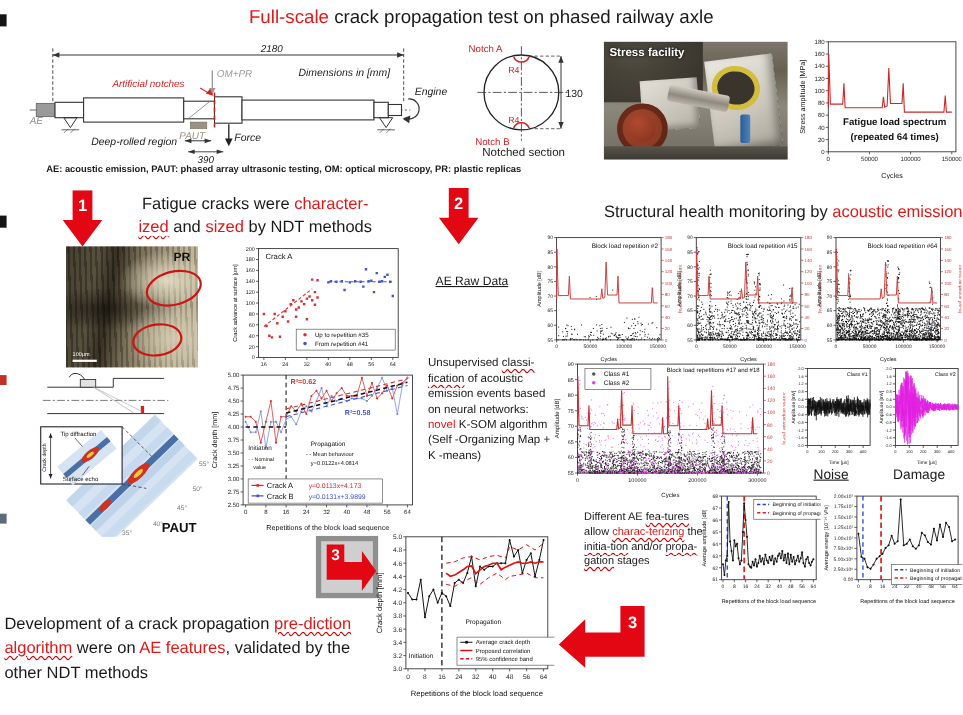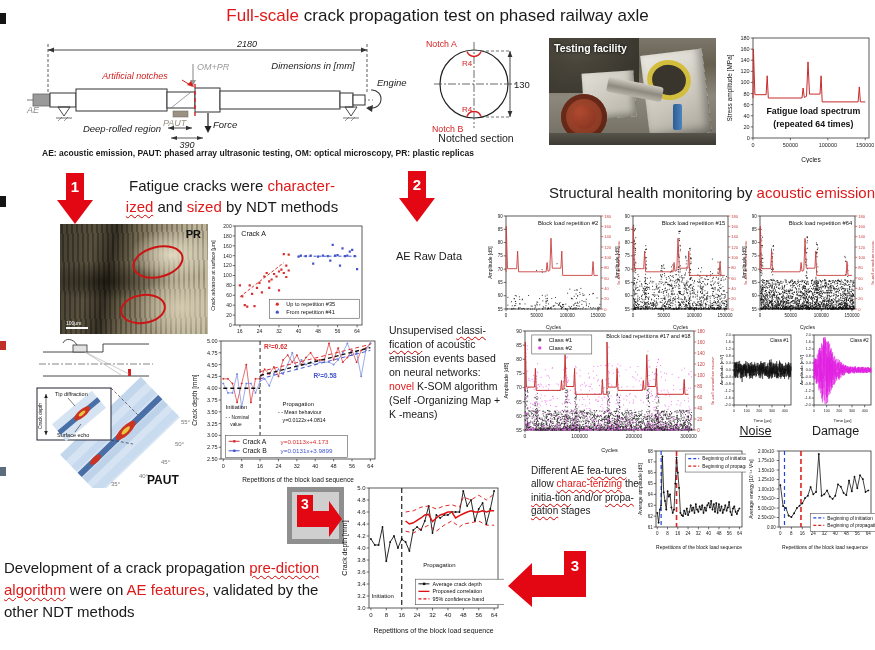--- a/index.html
+++ b/index.html
@@ -17,36 +17,36 @@
      linear-gradient(180deg,#7b766a 0%,#65604f 25%,#8d887c 55%,#6f6b60 100%);overflow:hidden;}
   #facility-photo .ph-label{position:absolute;left:5px;top:4px;color:#fff;font-weight:bold;
      font-size:10.5px;text-shadow:0 0 3px #000;}
   .ph{position:absolute;}
   #chart-fatigue{left:726px;top:33px;width:148px;height:130px;}
   .num-arrow{width:36px;height:52px;}
   #arrow1{left:57px;top:173px;}
   #arrow2{left:399px;top:171px;}
   #heading1{left:96px;top:175px;width:272px;font-size:15px;text-align:center;line-height:1.42;}
   #heading2{left:443px;top:184px;width:432px;font-size:15px;text-align:right;}
-  #pr-image{left:60px;top:224px;width:148px;height:110px;background-image:
+  #pr-image{left:60px;top:224px;width:120px;height:110px;background-image:
      radial-gradient(ellipse 60px 38px at 76% 28%, rgba(228,221,196,.95), transparent 70%),
      radial-gradient(ellipse 65px 48px at 82% 76%, rgba(214,205,178,.9), transparent 70%),
      radial-gradient(ellipse 90px 26px at 30% 52%, rgba(10,8,4,.55), transparent 75%),
      repeating-linear-gradient(88deg, rgba(15,12,6,.32) 0 2px, rgba(95,86,62,.16) 2px 5px),
      linear-gradient(100deg,#3f3a2e 0%,#57503f 22%,#2f2a20 34%,#7a7057 48%,#a89c82 62%,#cfc5a8 80%,#d9d0b6 100%);}
   .pr-ellipse{position:absolute;border:2px solid #cc1414;border-radius:50%;background:transparent;}
   #pr-e1{left:72px;top:22px;width:48px;height:28px;transform:rotate(-14deg);}
   #pr-e2{left:60px;top:70px;width:42px;height:26px;transform:rotate(-8deg);}
   #pr-label{position:absolute;right:7px;top:4px;font-weight:bold;font-size:11px;color:#111;}
   #pr-scale{position:absolute;left:6px;bottom:5px;width:22px;height:2px;background:#fff;}
   #pr-scale-text{position:absolute;left:6px;bottom:8px;color:#fff;font-size:5px;}
   #chart-cracka{left:209px;top:221px;width:157px;height:127px;}
   #paut-graphic{left:35px;top:336px;width:158px;height:152px;}
   #chart-pautdepth{left:191px;top:336px;width:189px;height:147px;}
-  #ae-raw-label{left:396px;top:250px;width:90px;font-size:11px;}
+  #ae-raw-label{left:396px;top:250px;width:90px;font-size:11px;text-decoration:underline;}
   #chart-ae1{left:486px;top:211px;width:134px;height:119px;}
   #chart-ae2{left:613px;top:211px;width:134px;height:119px;}
   #chart-ae3{left:740px;top:211px;width:134px;height:119px;}
   #unsup-text{left:389px;top:324px;width:114px;font-size:10.5px;line-height:1.33;}
   #chart-class{left:502px;top:326px;width:212px;height:127px;}
   #chart-wnoise{left:717px;top:330px;width:77px;height:93px;}
   #chart-wdamage{left:797px;top:330px;width:77px;height:93px;}
   #noise-label{left:717px;top:424px;width:77px;text-align:center;font-size:12.5px;text-decoration:underline;}
   #damage-label{left:797px;top:424px;width:77px;text-align:center;font-size:12.5px;}
   #features-text{left:531px;top:464px;width:112px;font-size:10px;line-height:1.33;}
@@ -150,21 +150,21 @@
 
 <div id="facility-photo" class="abs">
   <div class="ph" style="left:0;top:0;width:90px;height:55px;background:radial-gradient(ellipse at 30% 30%, #4a463c, #2e2b24 80%);opacity:.85;"></div>
   <div class="ph" style="left:96px;top:14px;width:62px;height:84px;background:linear-gradient(160deg,#ece9e2,#c9c5ba 60%,#a7a398);transform:rotate(-7deg);box-shadow:inset -4px -4px 8px rgba(0,0,0,.35);"></div>
   <div class="ph" style="left:34px;top:34px;width:52px;height:46px;background:linear-gradient(150deg,#e3e0d8,#b6b2a6);transform:rotate(-4deg);box-shadow:inset -3px -3px 6px rgba(0,0,0,.3);"></div>
   <div class="ph" style="left:98px;top:22px;width:34px;height:30px;border-radius:50%;background:#39352c;border:5px solid #d3bd3d;transform:rotate(12deg);"></div>
   <div class="ph" style="left:58px;top:44px;width:56px;height:15px;background:linear-gradient(180deg,#cfcbc1,#8e8a7f 55%,#b8b4aa);transform:rotate(11deeg);transform:rotate(11deg);border-radius:3px;"></div>
   <div class="ph" style="left:12px;top:56px;width:46px;height:46px;border-radius:50%;background:radial-gradient(circle at 40% 38%,#b04a30,#7c2d1c 70%);box-shadow:inset 0 0 0 5px rgba(60,20,10,.5), inset 0 0 0 11px rgba(150,70,45,.45);"></div>
   <div class="ph" style="left:124px;top:66px;width:9px;height:26px;background:linear-gradient(90deg,#2d5d94,#4d83bd);border-radius:2px;"></div>
   <div class="ph" style="left:0;bottom:0;width:167px;height:12px;background:linear-gradient(180deg,#57544b,#3c3a33);"></div>
-  <span class="ph-label">Testing facility</span>
+  <span class="ph-label">Stress facility</span>
 </div>
 
 <div id="chart-fatigue" class="abs chart"><svg width="148" height="130" viewBox="0 0 148 130">
       <rect x="27" y="5" width="116" height="100" fill="#fff" stroke="#333" stroke-width="0.8"></rect>
       <line x1="27" y1="105" x2="27" y2="107.3" stroke="#333" stroke-width="0.7"></line>
       <text x="27" y="113.5" text-anchor="middle" font-size="5.5" fill="#222">0</text>
       <line x1="64.41935483870968" y1="105" x2="64.41935483870968" y2="107.3" stroke="#333" stroke-width="0.7"></line>
       <text x="64.41935483870968" y="113.5" text-anchor="middle" font-size="5.5" fill="#222">50000</text>
       <line x1="101.83870967741936" y1="105" x2="101.83870967741936" y2="107.3" stroke="#333" stroke-width="0.7"></line>
       <text x="101.83870967741936" y="113.5" text-anchor="middle" font-size="5.5" fill="#222">100000</text>

